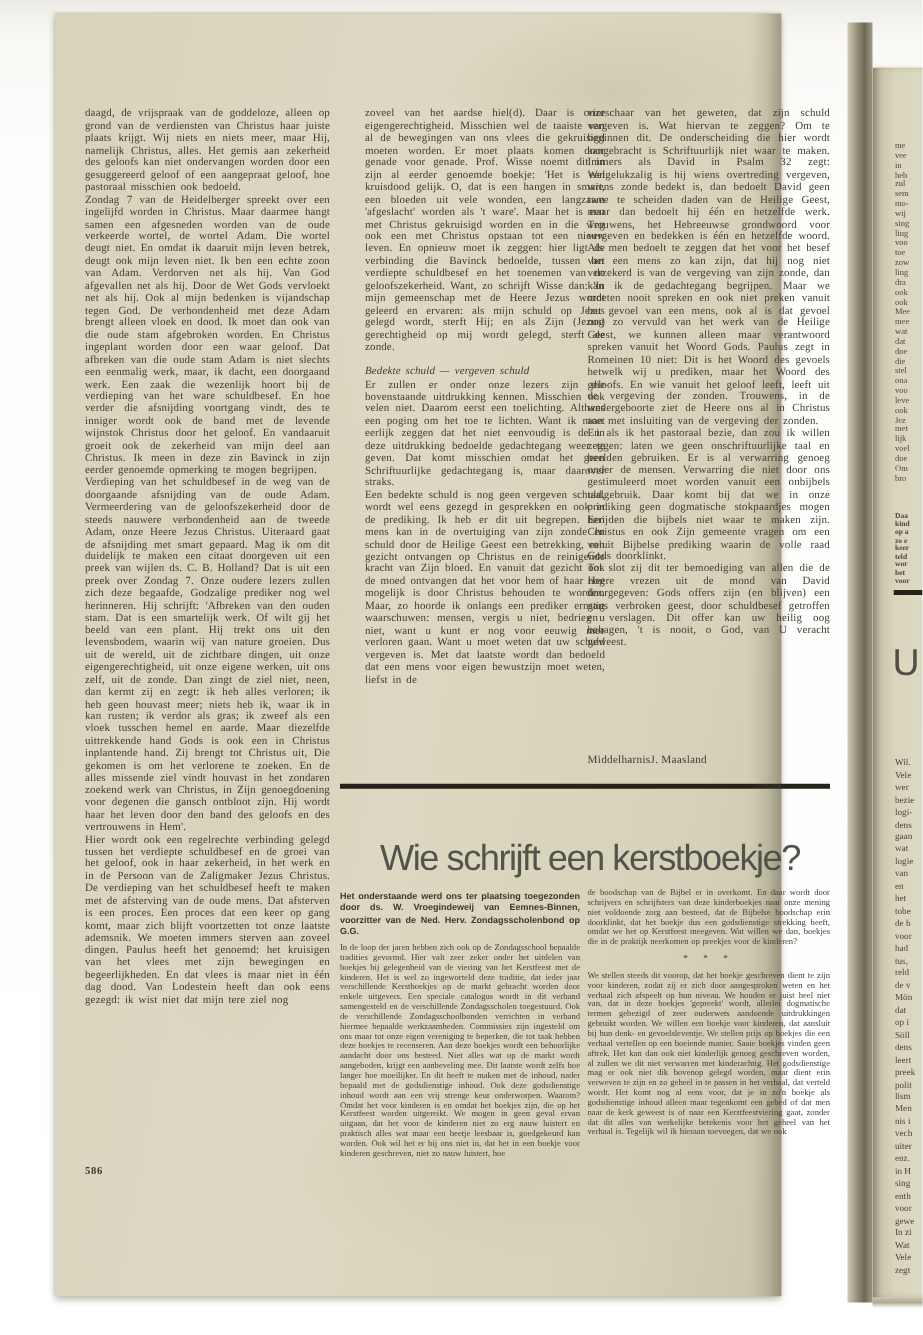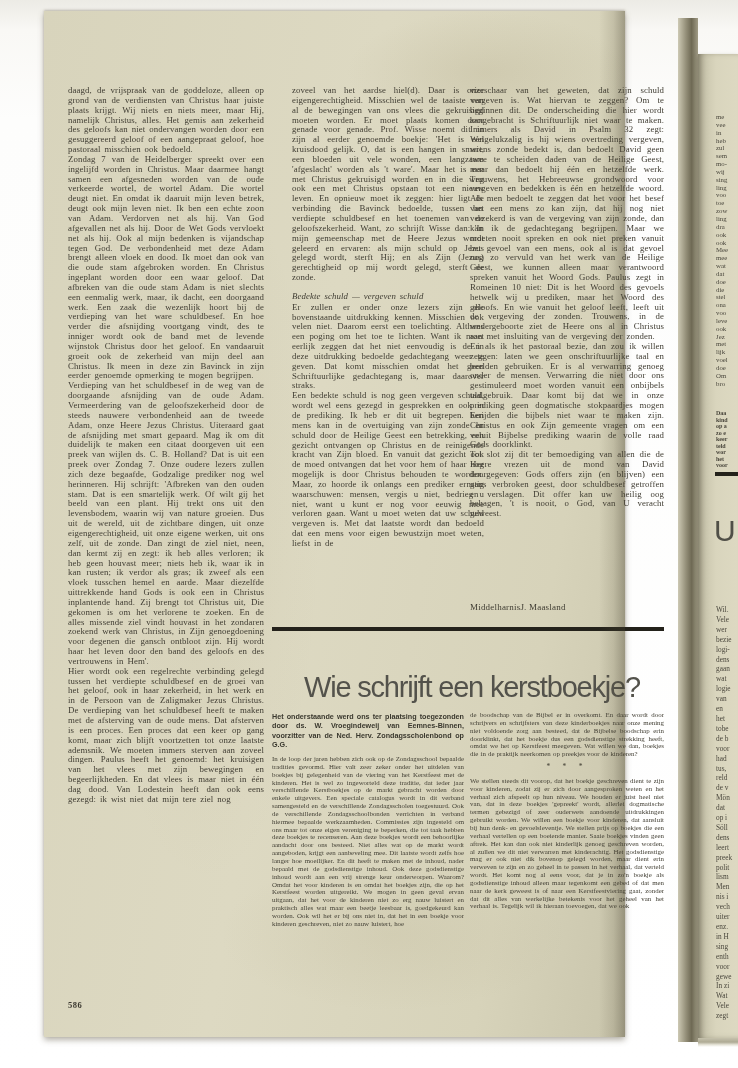--- a/index.html
+++ b/index.html
@@ -71,21 +71,21 @@
   .a2-col {
     position:absolute; text-align:justify; color:#44413６;
     color:#444136; font-size:6.9px; line-height:7.85px; word-spacing:.4px; overflow:hidden;
   }
   .a2-col p { margin:0; }
   #a2-left  { left:228px; top:744px; width:192px; height:258px; }
   #a2-right { left:426px; top:700px; width:194px; height:300px; }
   .stars { text-align:center; letter-spacing:5px; margin:5px 0 6px 0; font-size:7.5px; }
 
   .pagenum {
-    position:absolute; left:24px; top:989px;
+    position:absolute; left:24px; top:920px;
     font-size:8.5px; font-weight:bold; color:#3b382f; letter-spacing:.5px;text-align:right;
   }
 
   .frag { position:absolute; left:18px; color:#49463c; white-space:nowrap; }
   .frag div { margin:0; }
   #frag-top    { top:59px;  font-size:6.8px; line-height:7.85px; }
   #frag-mid    { top:356px; font-size:6px;   line-height:6.5px; font-weight:bold; }
   .rule-sliver { position:absolute; left:17px; top:418px; width:23px; height:4px; background:#24221b; }
   .sliver-heading {
     position:absolute; left:16px; top:460px;

